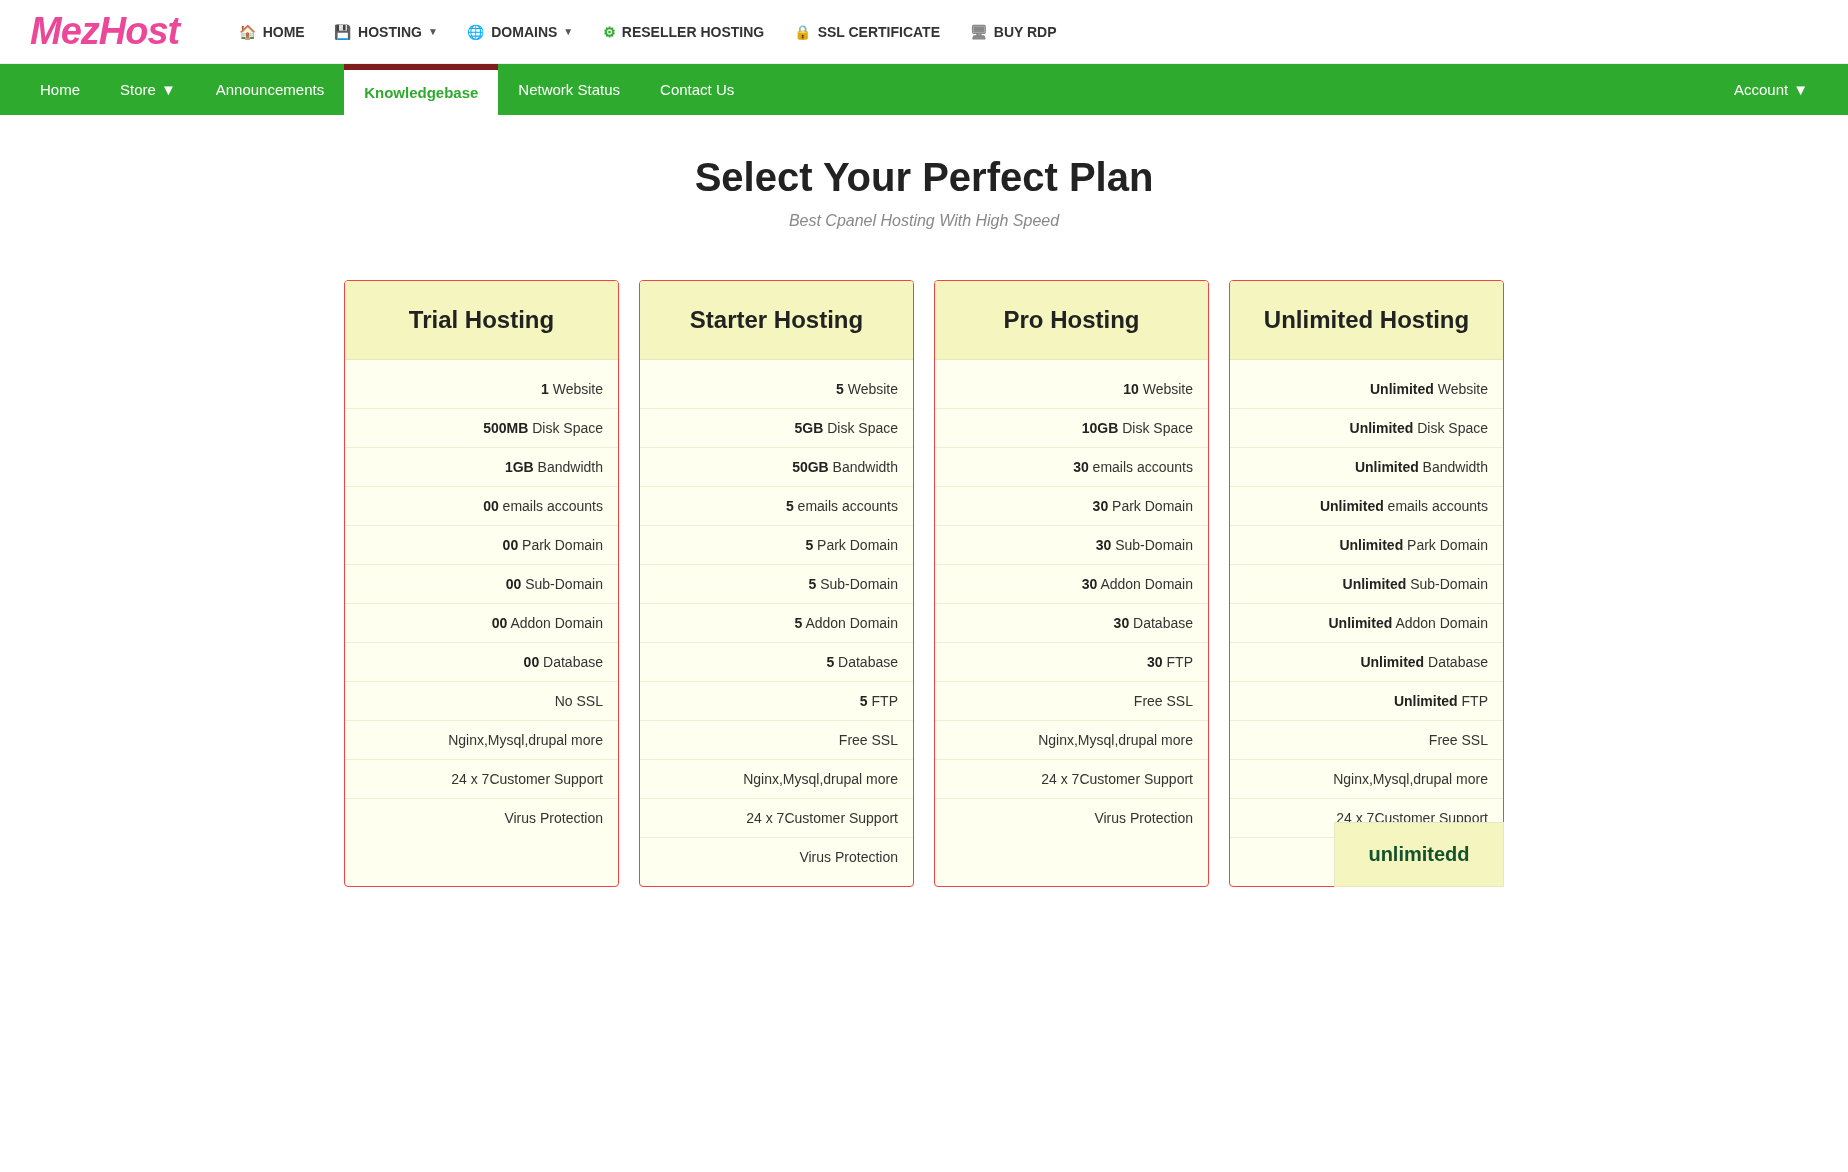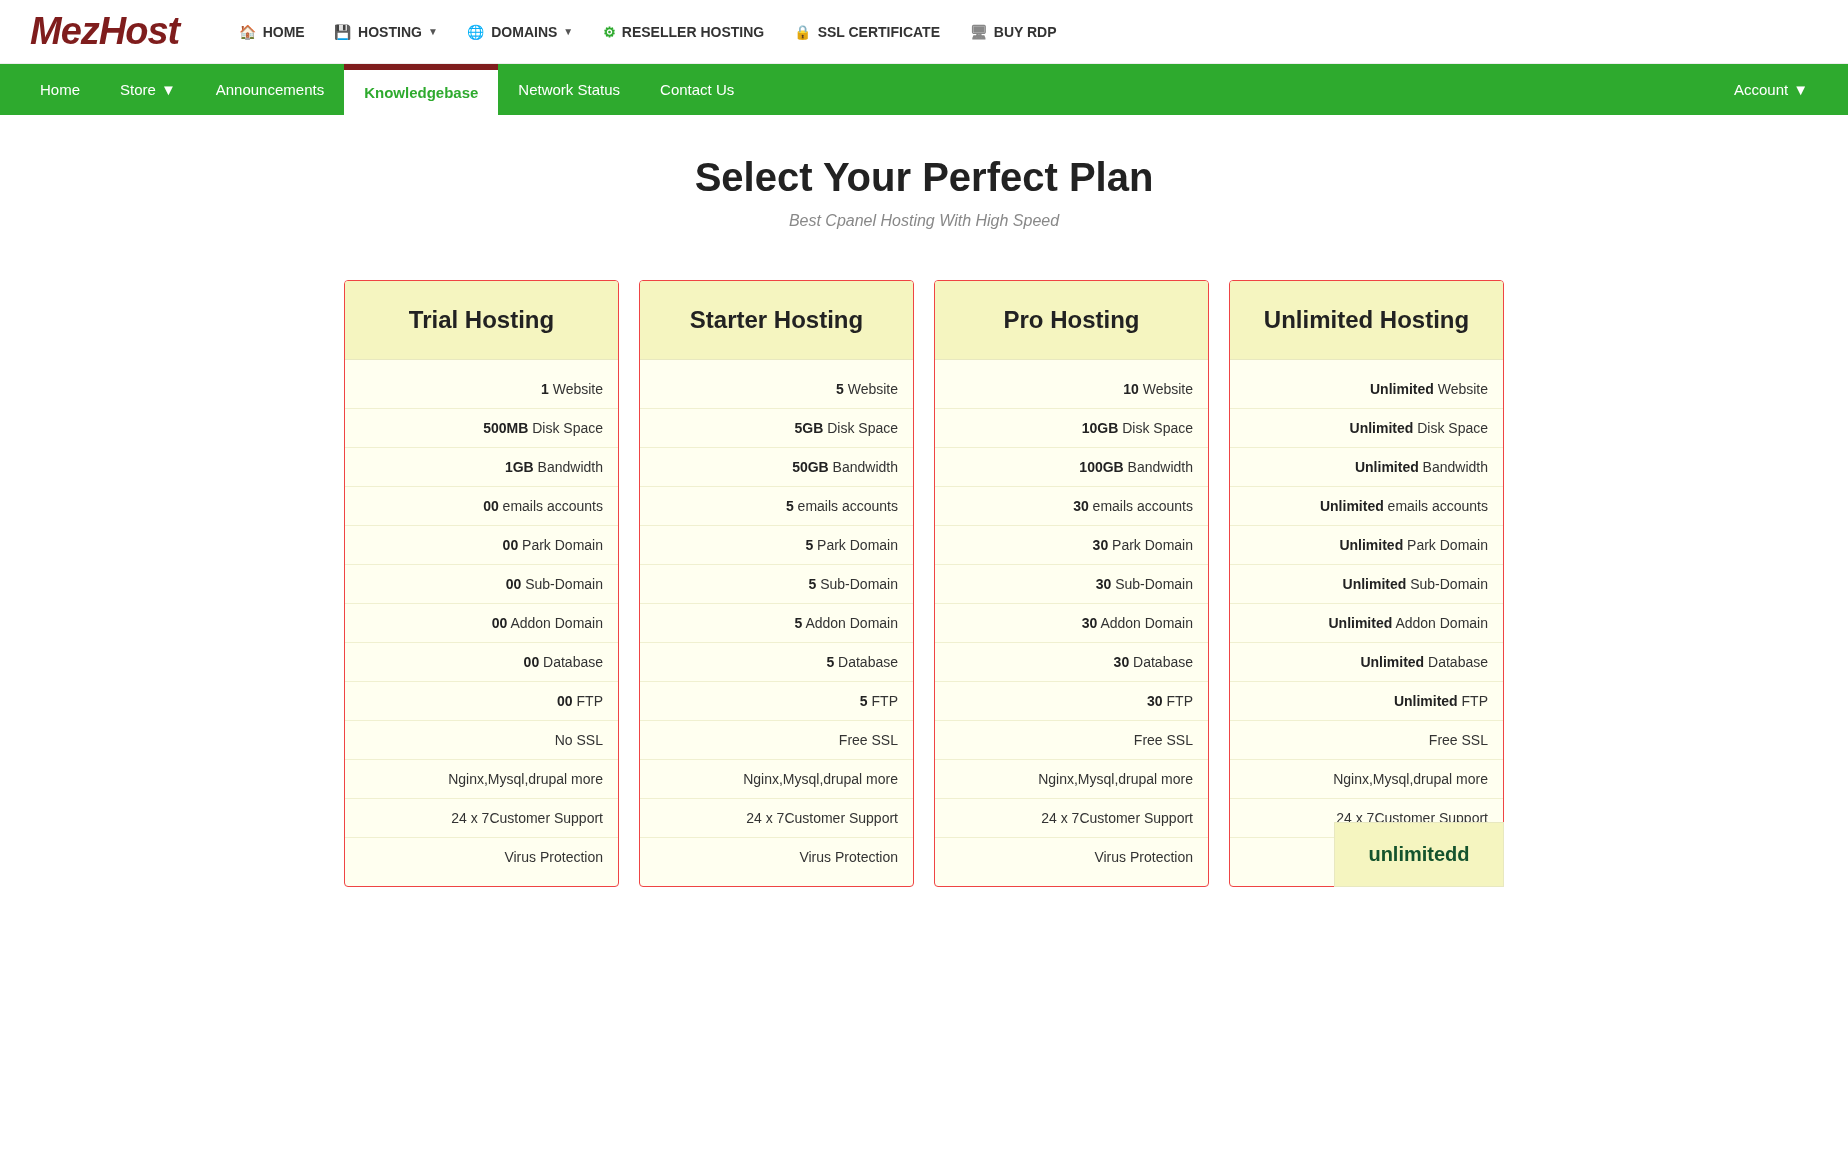--- a/index.html
+++ b/index.html
@@ -14,21 +14,21 @@
       border-bottom: 1px solid #eee;
     }
     .logo {
       font-size: 38px;
       font-weight: 900;
       color: #2a7a2a;
       font-style: italic;
       margin-right: 60px;
       letter-spacing: -1px;
     }
-    .logo span { color: #7f1d1d; }
+    .logo span { color: #ec4899; }
     .top-nav-links {
       display: flex;
       gap: 30px;
       align-items: center;
       flex: 1;
     }
     .top-nav-link {
       display: flex;
       align-items: center;
       gap: 6px;
@@ -241,21 +241,20 @@
         </div>
         <div class="plan-features">
           <div class="plan-feature"><strong>1</strong> Website</div>
           <div class="plan-feature"><strong>500MB</strong> Disk Space</div>
           <div class="plan-feature"><strong>1GB</strong> Bandwidth</div>
           <div class="plan-feature"><strong>00</strong> emails accounts</div>
           <div class="plan-feature"><strong>00</strong> Park Domain</div>
           <div class="plan-feature"><strong>00</strong> Sub-Domain</div>
           <div class="plan-feature"><strong>00</strong> Addon Domain</div>
           <div class="plan-feature"><strong>00</strong> Database</div>
-          <div class="plan-feature"><strong>00</strong> FTP</div>
           <div class="plan-feature">No SSL</div>
           <div class="plan-feature">Nginx,Mysql,drupal more</div>
           <div class="plan-feature">24 x 7Customer Support</div>
           <div class="plan-feature">Virus Protection</div>
         </div>
       </div>
       <div class="plan-card">
         <div class="plan-header">
           <div class="plan-name">Starter Hosting</div>
         </div>
@@ -275,21 +274,20 @@
           <div class="plan-feature">Virus Protection</div>
         </div>
       </div>
       <div class="plan-card">
         <div class="plan-header">
           <div class="plan-name">Pro Hosting</div>
         </div>
         <div class="plan-features">
           <div class="plan-feature"><strong>10</strong> Website</div>
           <div class="plan-feature"><strong>10GB</strong> Disk Space</div>
-          <div class="plan-feature"><strong>100GB</strong> Bandwidth</div>
           <div class="plan-feature"><strong>30</strong> emails accounts</div>
           <div class="plan-feature"><strong>30</strong> Park Domain</div>
           <div class="plan-feature"><strong>30</strong> Sub-Domain</div>
           <div class="plan-feature"><strong>30</strong> Addon Domain</div>
           <div class="plan-feature"><strong>30</strong> Database</div>
           <div class="plan-feature"><strong>30</strong> FTP</div>
           <div class="plan-feature">Free SSL</div>
           <div class="plan-feature">Nginx,Mysql,drupal more</div>
           <div class="plan-feature">24 x 7Customer Support</div>
           <div class="plan-feature">Virus Protection</div>

